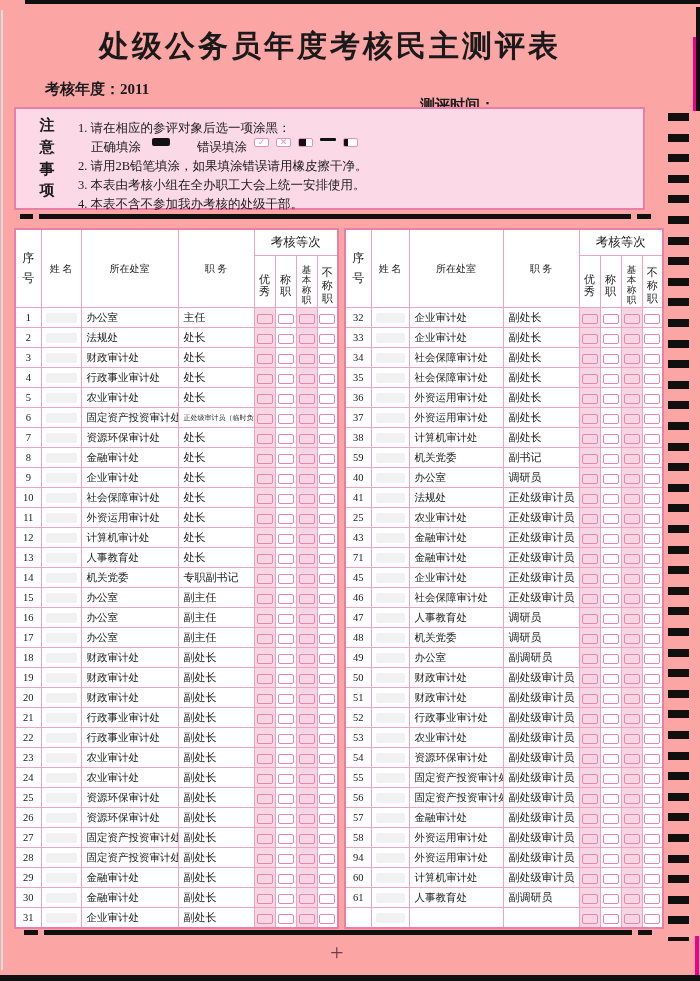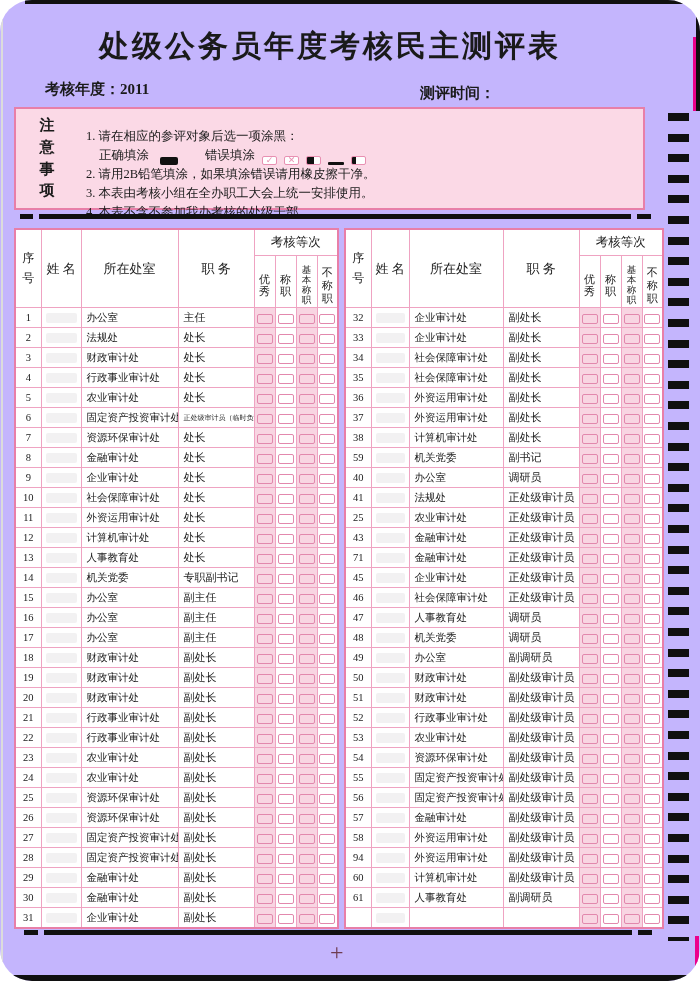--- a/index.html
+++ b/index.html
@@ -1,43 +1,43 @@
 <!DOCTYPE html>
 <html style="--accent-pink: #e87fa8; --stripe-pink: #f8d5e2; --notice-bg: #fbd9e6; --edge-magenta: #ec008c; --mark-black: #111111;"><head>
 <meta charset="utf-8">
 <style>
   html,body{margin:0;padding:0;background:#fff;}
-  .page{position:relative;width:700px;height:981px;background:#c4b5fd;overflow:hidden;
-        font-family:"Liberation Serif","DejaVu Serif",serif;color:#1a1a1a;border-radius:32px;}
+  .page{position:relative;width:700px;height:981px;background:#fca5a5;overflow:hidden;
+        font-family:"Liberation Serif","DejaVu Serif",serif;color:#1a1a1a;}
   
   .edge-left{position:absolute;left:1px;top:10px;width:2px;height:960px;background:#dcdcdc;}
   .edge-top{position:absolute;left:25px;top:0;right:0;height:4px;background:#101010;}
   .edge-bottom{position:absolute;left:0;top:975px;width:700px;height:6px;background:#101010;}
   .edge-right-black{position:absolute;left:696px;top:7px;width:4px;height:104px;background:#101010;}
   .edge-right-magenta-top{position:absolute;left:693px;top:37px;width:3px;height:74px;background:var(--edge-magenta,#ec008c);}
   .edge-right-magenta-bottom{position:absolute;left:695px;top:936px;width:4px;height:40px;background:var(--edge-magenta,#ec008c);}
   .timing-strip{position:absolute;left:668px;top:113px;width:21px;height:828px;
     background:repeating-linear-gradient(to bottom,#101010 0 8px,transparent 8px 20.6px);}
   
   .syncline{position:absolute;height:5px;background:#101010;}
   
   .title{position:absolute;top:26px;left:0;width:660px;text-align:center;
          font-size:30px;font-weight:bold;letter-spacing:3px;}
   .meta{position:absolute;top:80px;left:0;width:660px;font-size:15px;font-weight:bold;}
   .meta .year{position:absolute;left:45px;top:0;}
-  .meta .time{position:absolute;left:420px;top:4px;}
+  .meta .time{position:absolute;left:420px;top:16px;}
   
   .notice{position:absolute;left:14px;top:107px;width:631px;height:103px;box-sizing:border-box;
           background:var(--notice-bg,#fbd9e6);border:2px solid var(--accent-pink,#e87fa8);display:flex;}
   .notice-side{width:62px;display:flex;align-items:center;justify-content:center;}
   .vtext{display:inline-block;width:1em;word-break:break-all;text-align:center;}
   .notice-side .vtext{font-size:15px;font-weight:bold;line-height:1.45;}
-  .notice-items{flex:1;font-size:12.5px;line-height:1.52;padding-top:18px;margin-left:8px;}
+  .notice-items{flex:1;font-size:12.5px;line-height:1.52;padding-top:10px;}
   .notice-items .row{white-space:nowrap;}
-  .fill-row{padding-left:13px;display:flex;align-items:flex-end;gap:7px;}
+  .fill-row{padding-left:13px;display:flex;align-items:flex-start;gap:7px;}
   .mark{display:inline-block;vertical-align:middle;}
   .m-solid{width:18px;height:8px;background:#111;border-radius:2px;margin:0 20px 0 4px;}
   .embox{width:15px;height:9px;border:1px solid #e890b2;border-radius:2px;box-sizing:border-box;
          font-size:9px;line-height:7px;text-align:center;color:#e890b2;background:#fff;}
   .m-check::before{content:"\2713";}
   .m-cross::before{content:"\2715";}
   .m-half{background:linear-gradient(to right,#111 0 55%,#fff 55%);}
   .m-dash{width:16px;height:3px;background:#111;border-radius:1px;}
   .m-bar{background:linear-gradient(to right,#111 0 30%,#fff 30%);}
   
@@ -45,21 +45,21 @@
                border:2px solid var(--accent-pink,#e87fa8);background:#fff;}
   #table-left{left:14px;top:228px;width:323px;}
   #table-right{left:344px;top:228px;width:318px;}
   .roster th,.roster td{border:1px solid #efa3c2;padding:0;box-sizing:border-box;overflow:hidden;}
   .roster thead th{font-weight:normal;text-align:center;vertical-align:middle;background:#fff;}
   .roster .h-top{height:26px;font-size:12.5px;}
   .roster .h-sub{height:52px;}
   .h-sub .vtext{font-size:11px;line-height:1.15;margin-top:9px;}
   .h-sub .g-small{font-size:9.5px;line-height:1.08;}
   .h-seq .vtext{font-size:12px;line-height:1.6;}
-  .h-main{font-size:13px;}
+  .h-main{font-size:10px;}
   .roster tbody td{height:20px;font-size:11px;vertical-align:middle;}
   .roster tbody td.seq{text-align:center;font-size:10.5px;font-family:"Liberation Serif","DejaVu Serif",serif;}
   .roster tbody td.dept{padding-left:5px;font-size:10.5px;white-space:nowrap;}
   .roster tbody td.pos{padding-left:5px;white-space:nowrap;}
   .roster tbody td.pos.small{font-size:7px;}
   .redact{display:block;margin:3px 4px;height:10px;border-radius:2px;background:#f2f1f2;}
   td.s0,td.s2{background:var(--stripe-pink,#f8d5e2);}
   th.hs2{background:#f7d2e0;}
   td.bub{text-align:center;}
   .bubble{display:inline-block;width:14px;height:8px;border:1.4px solid #e288ad;border-radius:2px;

